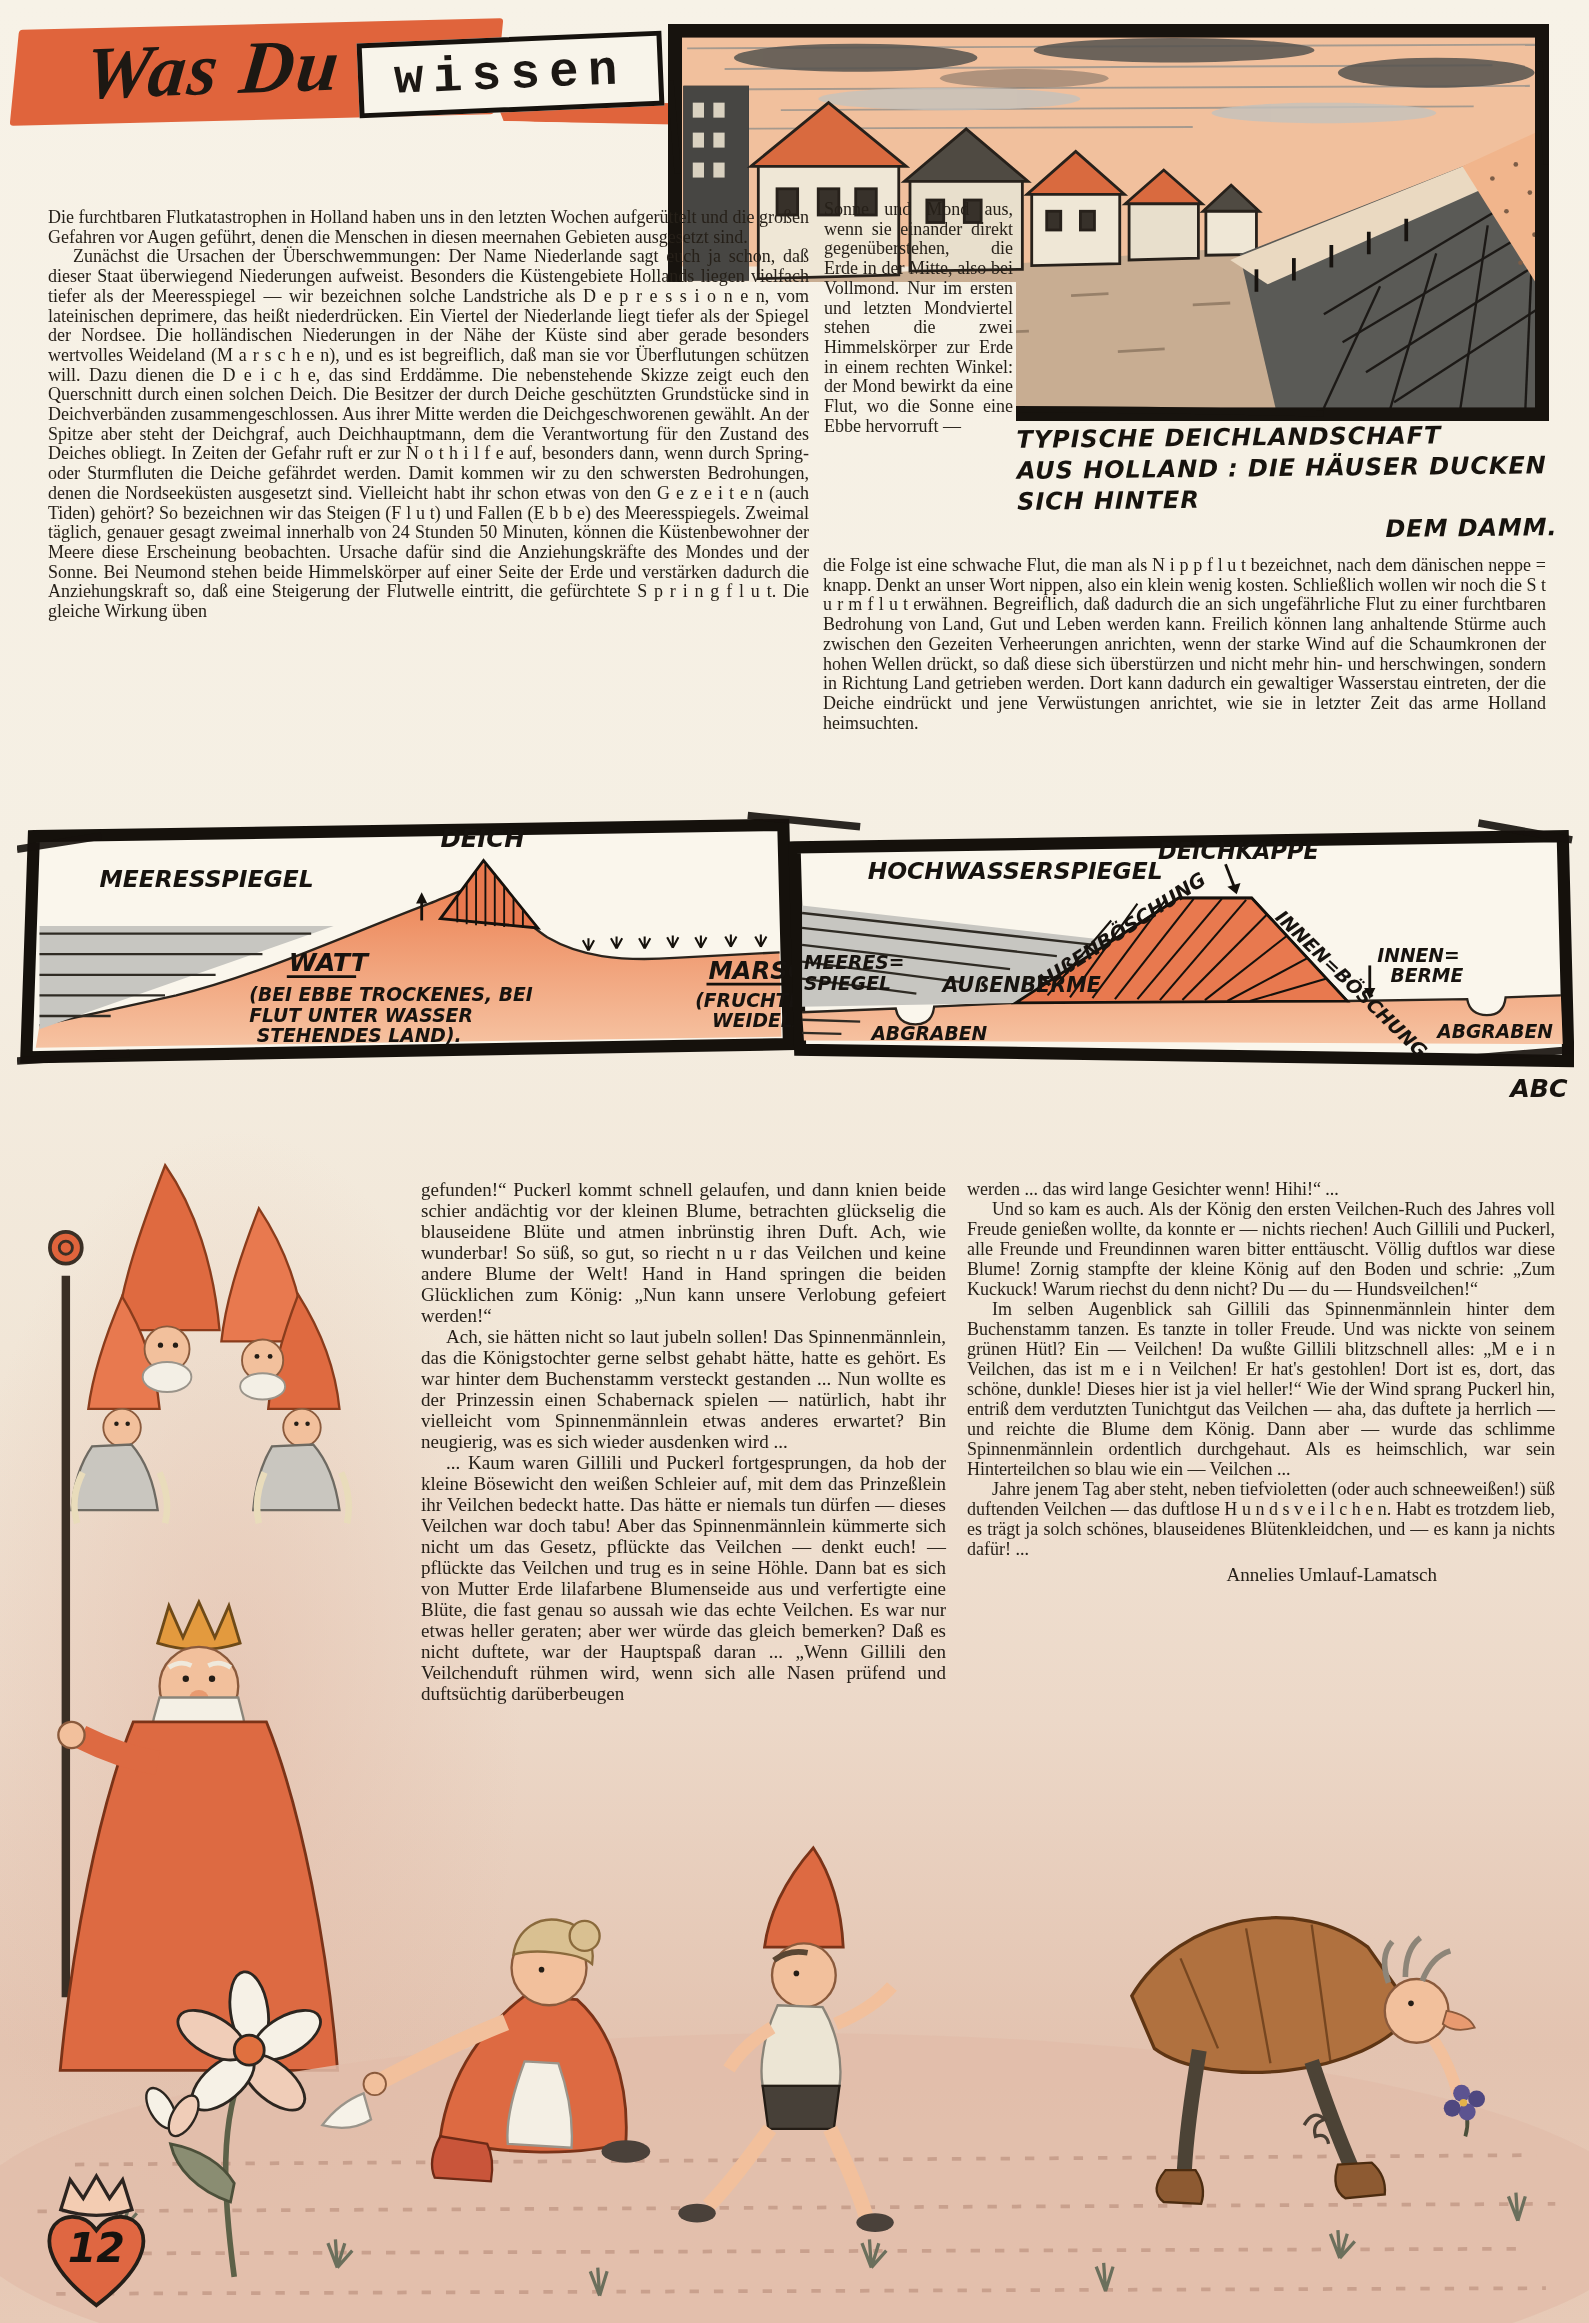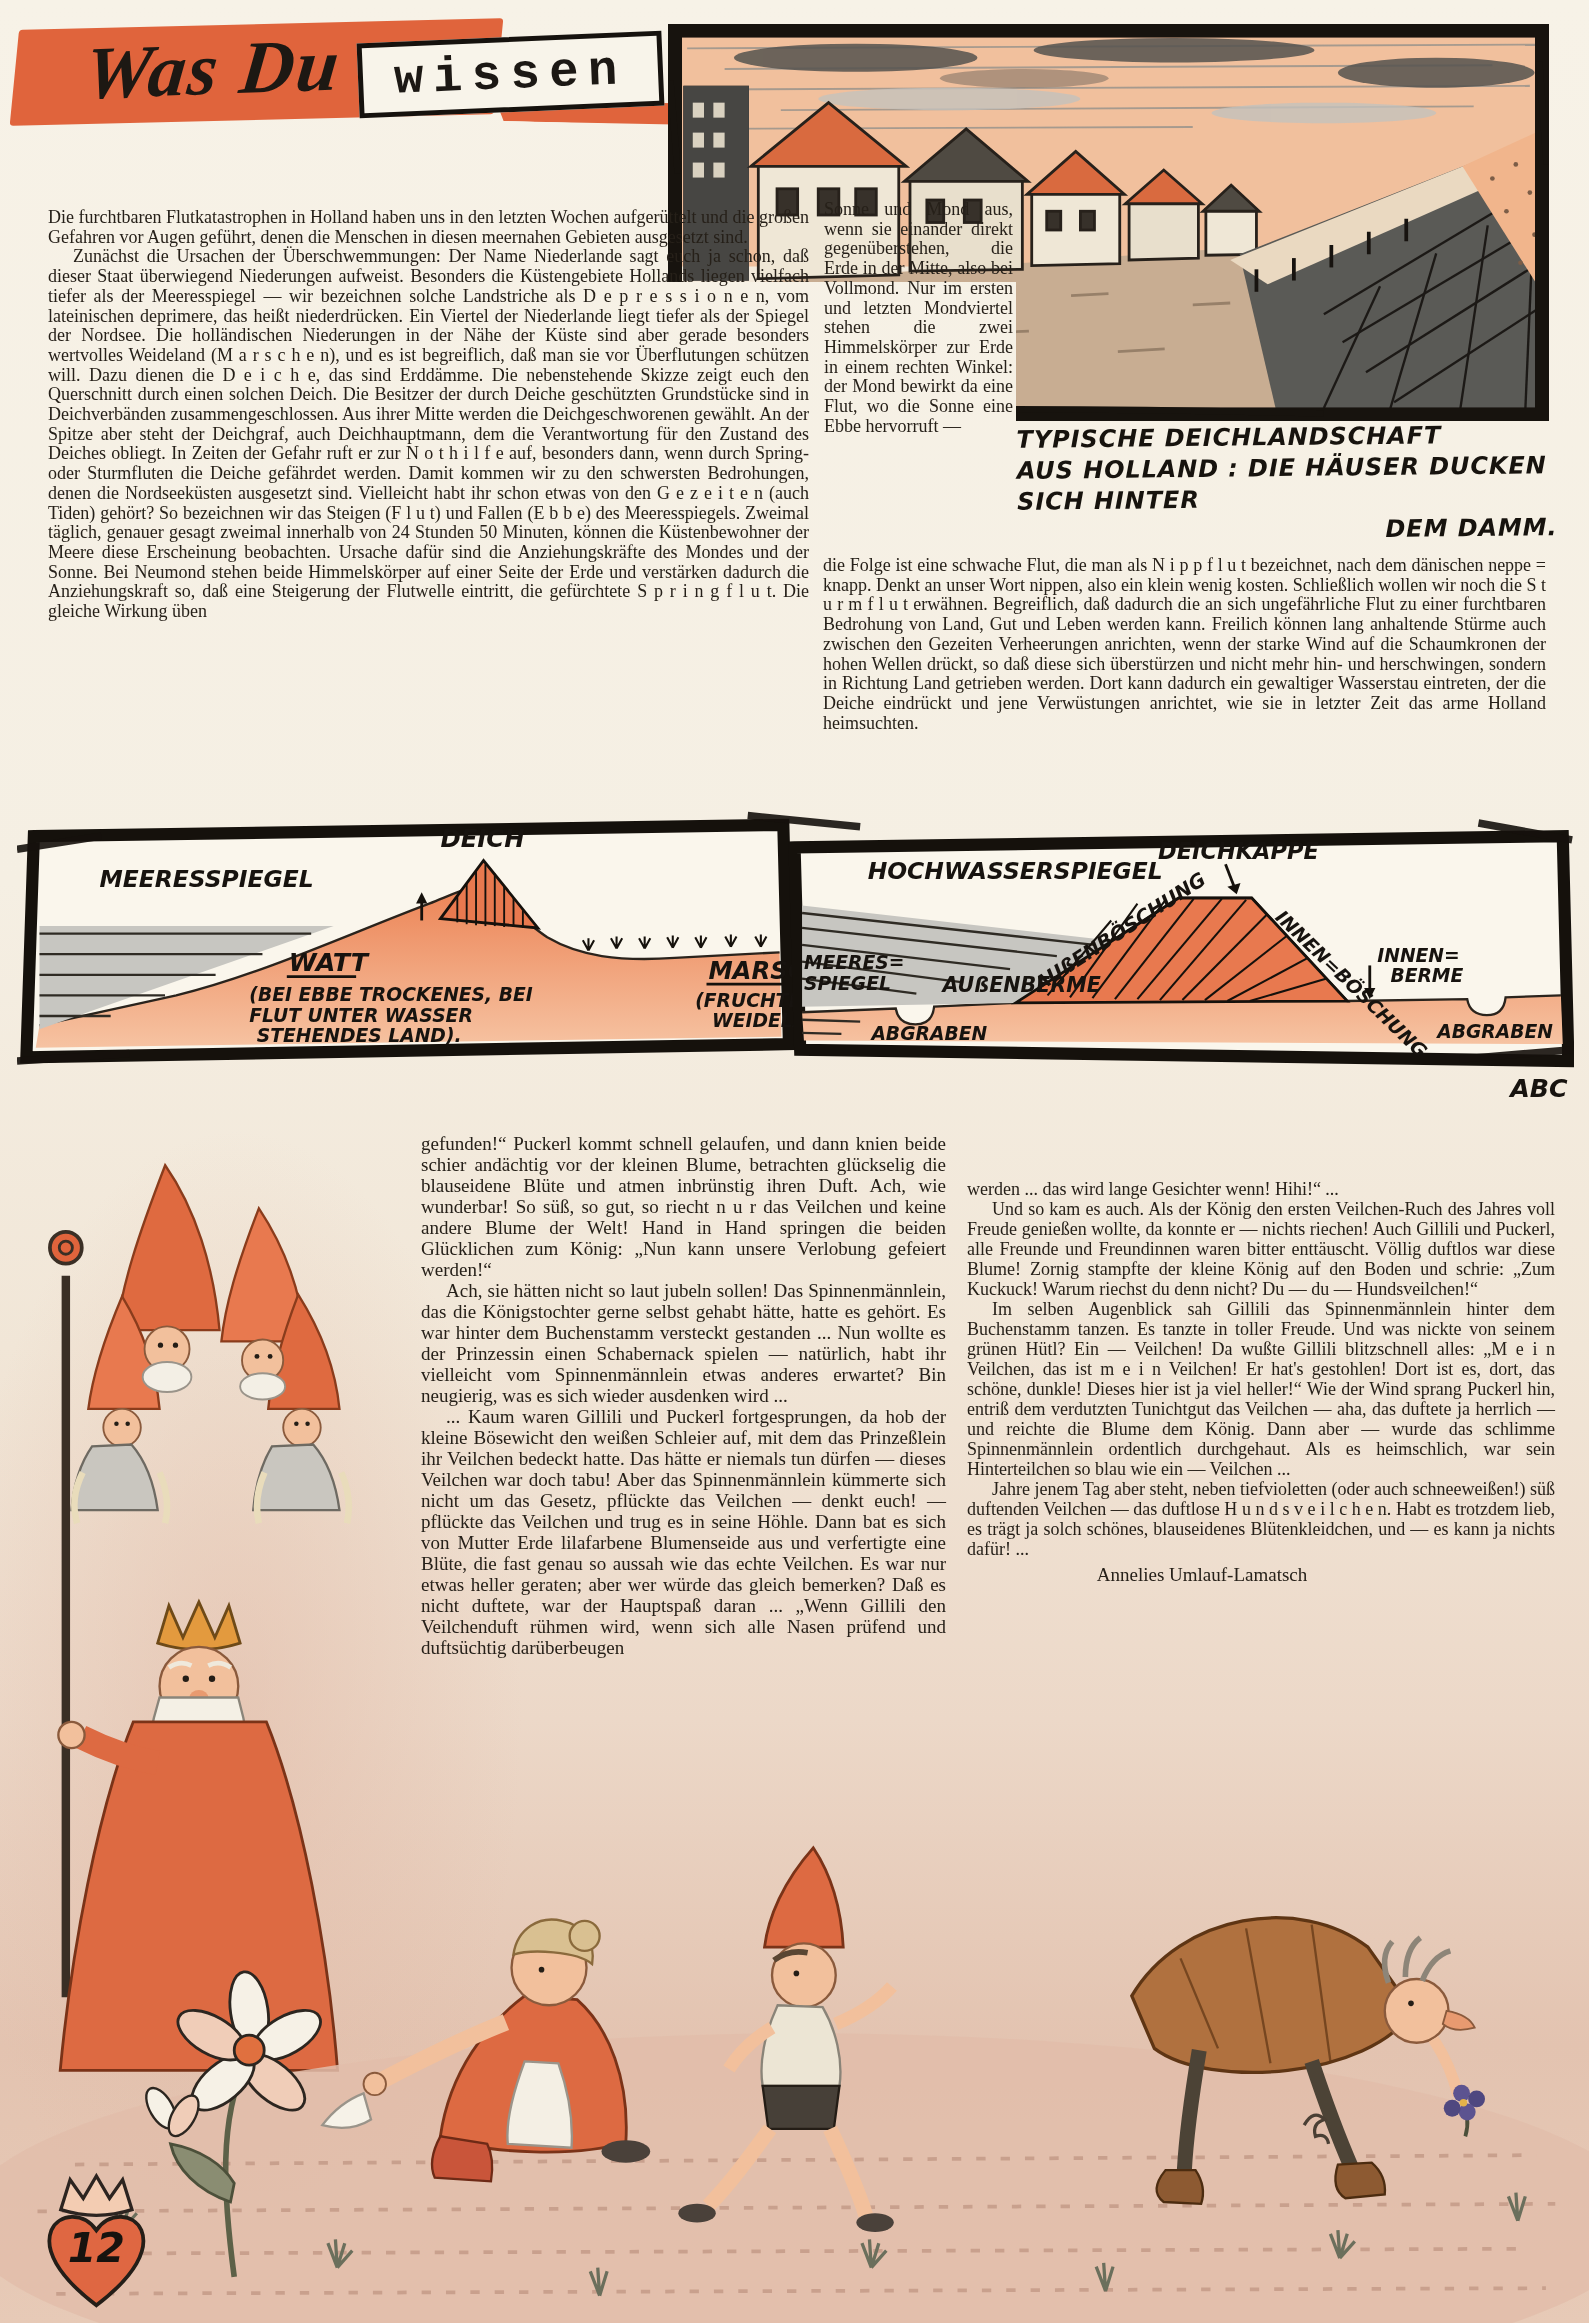--- a/index.html
+++ b/index.html
@@ -17,21 +17,21 @@
 .swoosh{background:#e0643c;clip-path:polygon(0 10%,100% 0,97% 85%,2% 100%);transform:rotate(1.6deg)}
 
 .art{text-align:justify;font-size:18px;line-height:19.7px;color:#262019}
 .art p{text-indent:25px}
 .art p.cont{text-indent:0}
 .story1{text-align:justify;font-size:19px;line-height:21px;color:#262019}
 .story2{text-align:justify;font-size:18px;line-height:20px;color:#262019}
 .story1 p,.story2 p{text-indent:25px}
 .story1 p.cont,.story2 p.cont{text-indent:0}
 .wrapspacer{float:left;width:54px;height:394px;margin-top:371px}
-.author{text-align:center;margin-top:5.6px;margin-right:118px;text-indent:0 !important;font-size:19px}
+.author{text-align:right;margin-top:5.6px;margin-right:118px;text-indent:0 !important;font-size:19px}
 
 .caption{font-family:"DejaVu Sans",sans-serif;font-weight:bold;font-style:italic;font-size:24px;line-height:31px;color:#17130e;letter-spacing:0.9px;transform:rotate(-0.6deg)}
 .caption .r{text-align:right}
 svg text{font-family:"DejaVu Sans",sans-serif;font-weight:bold;font-style:italic;fill:#17130f}
 </style>
 </head>
 <body>
 
 <div class="abs banner noselect" style="left:15px;top:24px;width:483px;height:96px"></div>
 <div class="abs swoosh noselect" style="left:495px;top:103px;width:440px;height:24px"></div>
@@ -310,21 +310,21 @@
     <path d="M160,770 C148,830 142,890 140,948" stroke="#9a948a" stroke-width="2" fill="none"></path>
     <path d="M228,770 C242,830 248,890 252,948" stroke="#f4f0e5" stroke-width="15" fill="none"></path>
     <path d="M228,770 C242,830 248,890 252,948" stroke="#9a948a" stroke-width="2" fill="none"></path>
     <path d="M124,606 C86,700 58,850 46,978 L342,978 C332,850 304,700 266,606 Z" fill="#dd6a42" stroke="#7a3318" stroke-width="3"></path>
     <path d="M150,650 C116,644 88,632 68,622" stroke="#dd6a42" stroke-width="26" fill="none"></path>
     <circle cx="58" cy="620" r="14" fill="#f2c09c" stroke="#8a5a3c" stroke-width="2.5"></circle>
   </g>
 </svg>
 </div>
 
-<div class="abs story1" style="left:367px;top:1133px;width:579px">
+<div class="abs story1" style="left:367px;top:1179px;width:579px">
   <span class="wrapspacer"></span>
   <p class="cont">gefunden!“ Puckerl kommt schnell gelaufen, und dann knien beide schier andächtig vor der kleinen Blume, betrachten glückselig die blauseidene Blüte und atmen inbrünstig ihren Duft. Ach, wie wunderbar! So süß, so gut, so riecht n u r das Veilchen und keine andere Blume der Welt! Hand in Hand springen die beiden Glücklichen zum König: „Nun kann unsere Verlobung gefeiert werden!“</p>
   <p>Ach, sie hätten nicht so laut jubeln sollen! Das Spinnenmännlein, das die Königstochter gerne selbst gehabt hätte, hatte es gehört. Es war hinter dem Buchenstamm versteckt gestanden ... Nun wollte es der Prinzessin einen Schabernack spielen — natürlich, habt ihr vielleicht vom Spinnenmännlein etwas anderes erwartet? Bin neugierig, was es sich wieder ausdenken wird ...</p>
   <p>... Kaum waren Gillili und Puckerl fortgesprungen, da hob der kleine Bösewicht den weißen Schleier auf, mit dem das Prinzeßlein ihr Veilchen bedeckt hatte. Das hätte er niemals tun dürfen — dieses Veilchen war doch tabu! Aber das Spinnenmännlein kümmerte sich nicht um das Gesetz, pflückte das Veilchen — denkt euch! — pflückte das Veilchen und trug es in seine Höhle. Dann bat es sich von Mutter Erde lilafarbene Blumenseide aus und verfertigte eine Blüte, die fast genau so aussah wie das echte Veilchen. Es war nur etwas heller geraten; aber wer würde das gleich bemerken? Daß es nicht duftete, war der Hauptspaß daran ... „Wenn Gillili den Veilchenduft rühmen wird, wenn sich alle Nasen prüfend und duftsüchtig darüberbeugen</p>
 </div>
 <div class="abs story2" style="left:967px;top:1179px;width:588px">
   <p class="cont">werden ... das wird lange Gesichter wenn! Hihi!“ ...</p>
   <p>Und so kam es auch. Als der König den ersten Veilchen-Ruch des Jahres voll Freude genießen wollte, da konnte er — nichts riechen! Auch Gillili und Puckerl, alle Freunde und Freundinnen waren bitter enttäuscht. Völlig duftlos war diese Blume! Zornig stampfte der kleine König auf den Boden und schrie: „Zum Kuckuck! Warum riechst du denn nicht? Du — du — Hundsveilchen!“</p>
   <p>Im selben Augenblick sah Gillili das Spinnenmännlein hinter dem Buchenstamm tanzen. Es tanzte in toller Freude. Und was nickte von seinem grünen Hütl? Ein — Veilchen! Da wußte Gillili blitzschnell alles: „M e i n Veilchen, das ist m e i n Veilchen! Er hat's gestohlen! Dort ist es, dort, das schöne, dunkle! Dieses hier ist ja viel heller!“ Wie der Wind sprang Puckerl hin, entriß dem verdutzten Tunichtgut das Veilchen — aha, das duftete ja herrlich — und reichte die Blume dem König. Dann aber — wurde das schlimme Spinnenmännlein ordentlich durchgehaut. Als es heimschlich, war sein Hinterteilchen so blau wie ein — Veilchen ...</p>
   <p>Jahre jenem Tag aber steht, neben tiefvioletten (oder auch schneeweißen!) süß duftenden Veilchen — das duftlose H u n d s v e i l c h e n. Habt es trotzdem lieb, es trägt ja solch schönes, blauseidenes Blütenkleidchen, und — es kann ja nichts dafür! ...</p>

